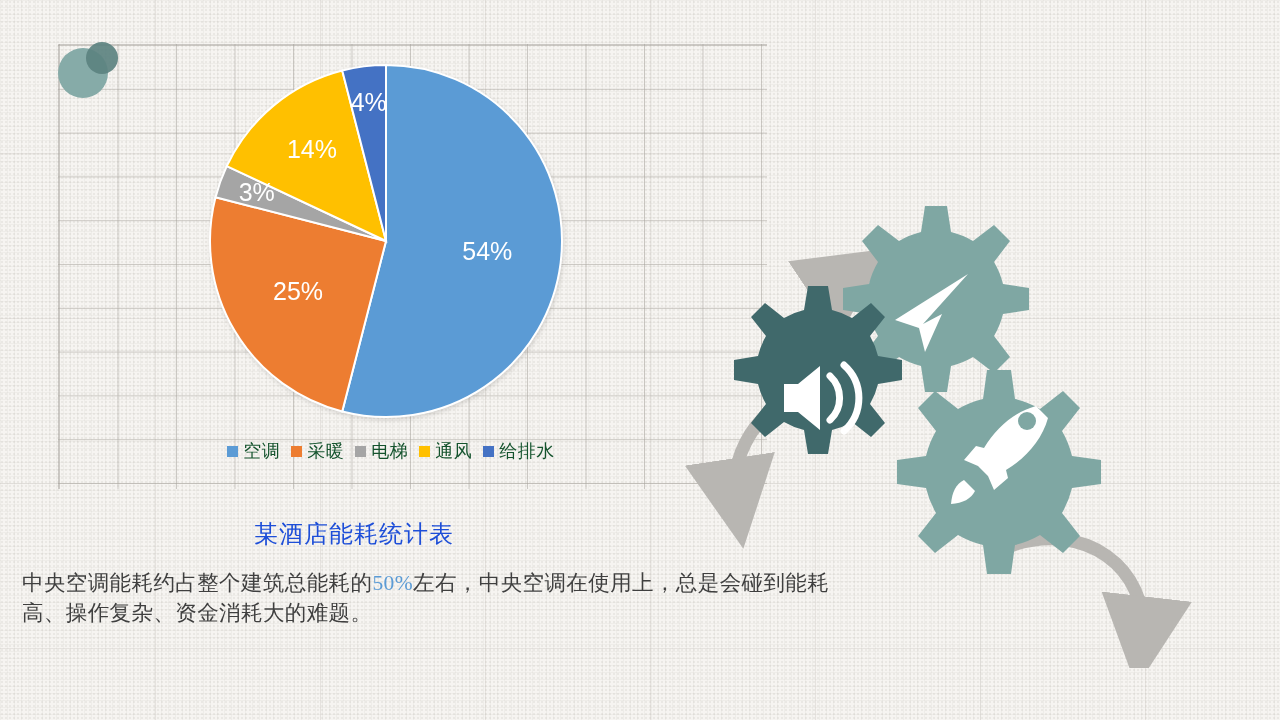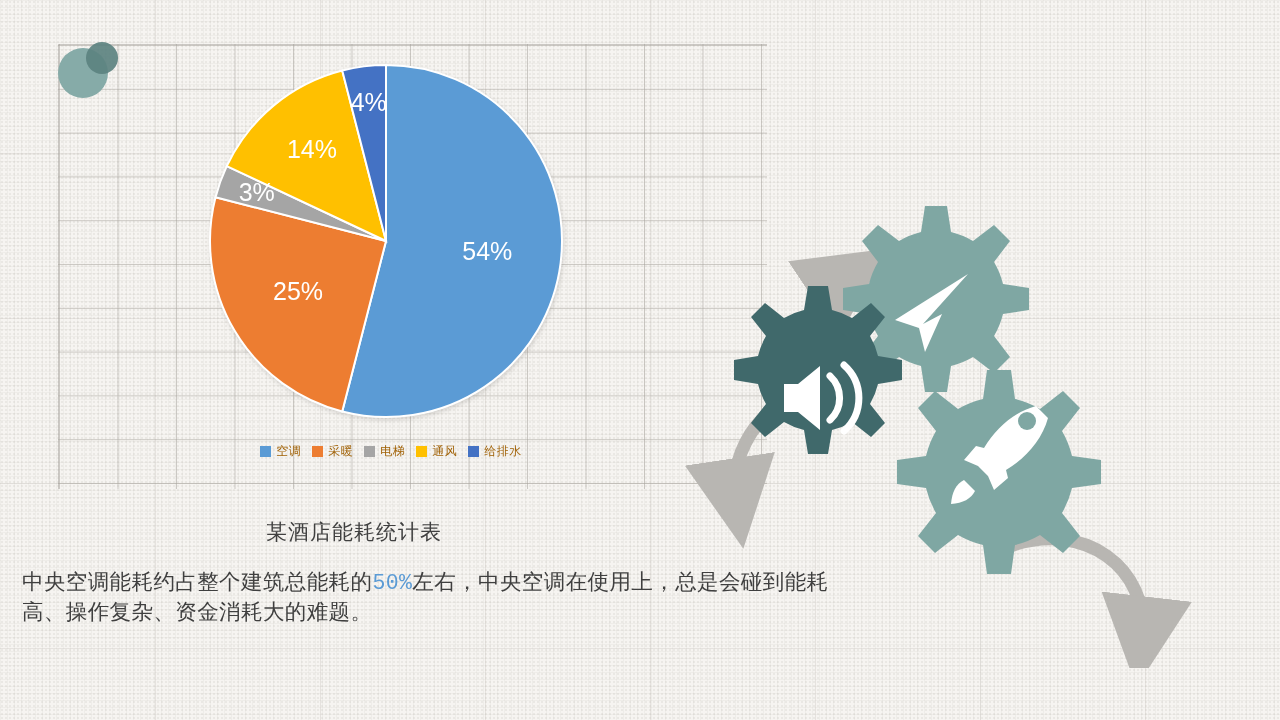--- a/index.html
+++ b/index.html
@@ -64,36 +64,36 @@
   }
 
   
   #legend{
     position:absolute;left:206px;top:440px;width:370px;height:22px;
     display:flex;align-items:center;justify-content:center;gap:11px;
   }
   .legend-item{display:flex;align-items:center;gap:5px;}
   .legend-swatch{width:11px;height:11px;display:inline-block;}
   .legend-label{
-    font-size:12px;color:#a16207;letter-spacing:.5px;
+    font-size:18px;color:#14532d;letter-spacing:.5px;
     font-family:"Liberation Sans","DejaVu Sans",sans-serif;white-space:nowrap;
   }
 
   
   #chart-caption{
     position:absolute;left:0px;top:518px;width:708px;text-align:center;
-    font-size:21px;color:#404040;letter-spacing:1px;
+    font-size:24px;color:#1d4ed8;letter-spacing:1px;
     font-family:"Liberation Sans","DejaVu Sans",sans-serif;
   }
 
   
   #body-text{
     position:absolute;left:22px;top:568px;width:840px;
     font-size:21.5px;line-height:30px;color:#3f3f3f;letter-spacing:.4px;
-    font-family:Liberation Mono, monospace;
+    font-family:Liberation Serif, serif;
   }
   #body-text .hl{color:#5b9bd5;}
   #body-text .indent{display:block;text-indent:2em;}
 
   
   #gears{position:absolute;left:680px;top:168px;width:600px;height:500px;}
   #gears svg{display:block;width:600px;height:500px;}
 </style>
 </head>
 <body>

